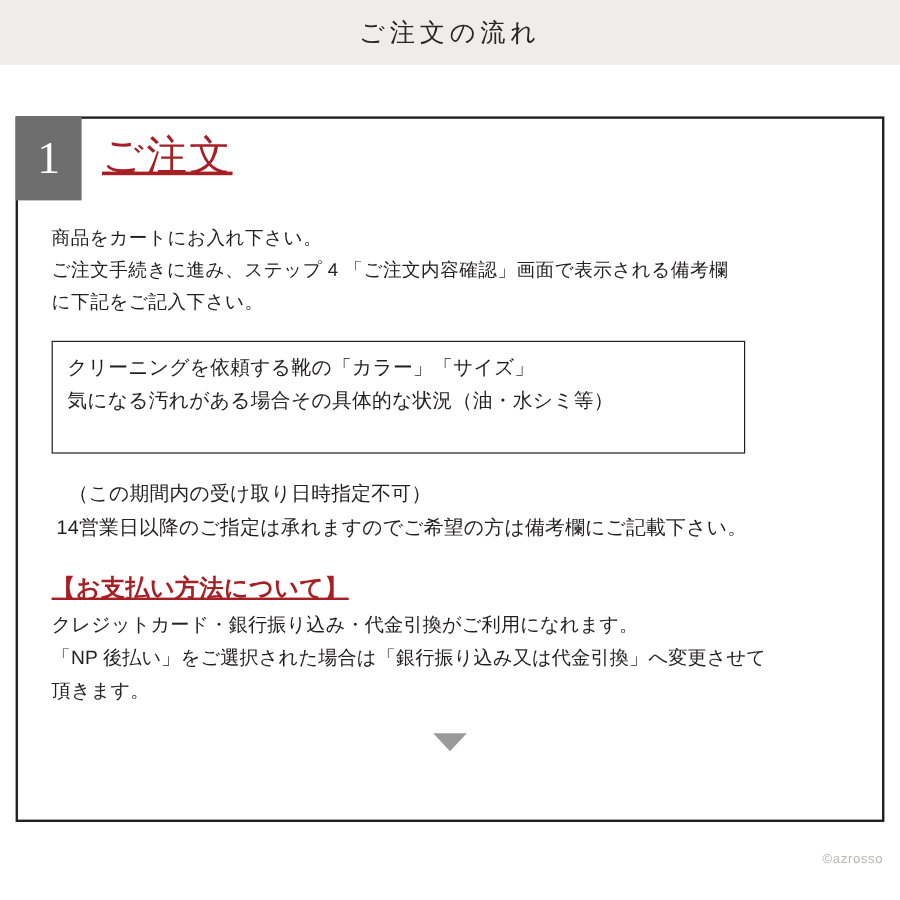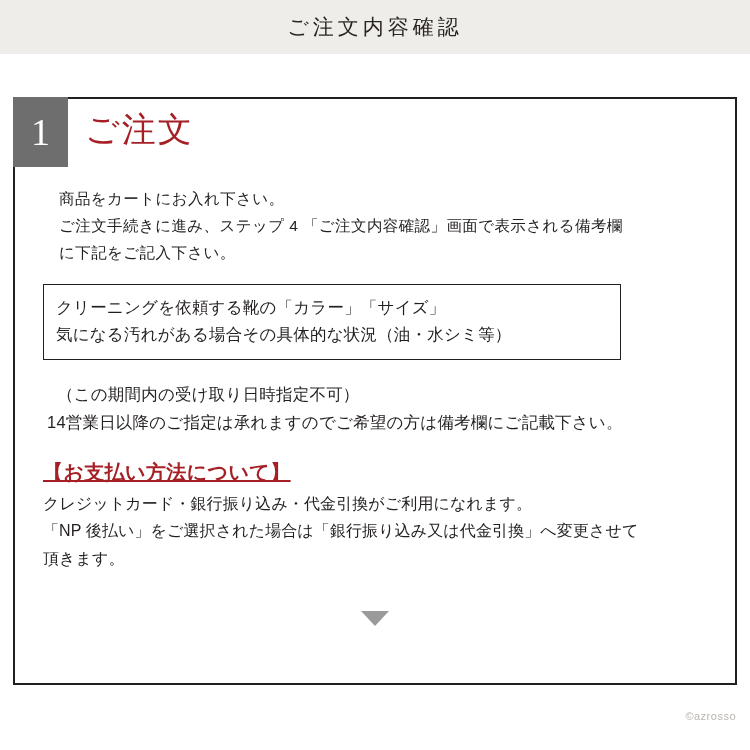--- a/index.html
+++ b/index.html
@@ -69,38 +69,39 @@
     justify-content: center;
   }
   .step-title {
     position: absolute;
     left: 70px;
     top: 8px;
     font-size: 34px;
     color: #a61f24;
     font-family: "Liberation Serif", serif;
     letter-spacing: 2px;
+    text-decoration: underline;
   }
 
   .body {
     padding: 18px 28px 0 28px;
   }
 
   .para {
     font-size: 15.5px;
     line-height: 1.75;
     color: #231f20;
     letter-spacing: 0.4px;
   }
-  .para .line { display: block; white-space: nowrap; margin-left: 16px; }
+  .para .line { display: block; white-space: nowrap; }
 
   .note-box {
     margin-top: 18px;
     border: 1.5px solid #231f20;
-    padding: 9px 12px 11px 12px;
+    padding: 9px 12px 29px 12px;
     box-sizing: border-box;
     width: 578px;
   }
   .note-box .line {
     display: block;
     font-size: 16.5px;
     line-height: 1.62;
     letter-spacing: 0.2px;
     white-space: nowrap;
   }
@@ -166,21 +167,21 @@
     color: #b9b5b0;
     letter-spacing: 0.5px;
   }
 </style>
 </head>
 <body>
 
 <div class="page">
 
   <div class="header">
-    <div class="header-title">ご注文内容確認</div>
+    <div class="header-title">ご注文の流れ</div>
   </div>
 
   <div class="section">
 
     <div class="step-head">
       <div class="step-number">1</div>
       <div class="step-title">ご注文</div>
     </div>
 
     <div class="body">

